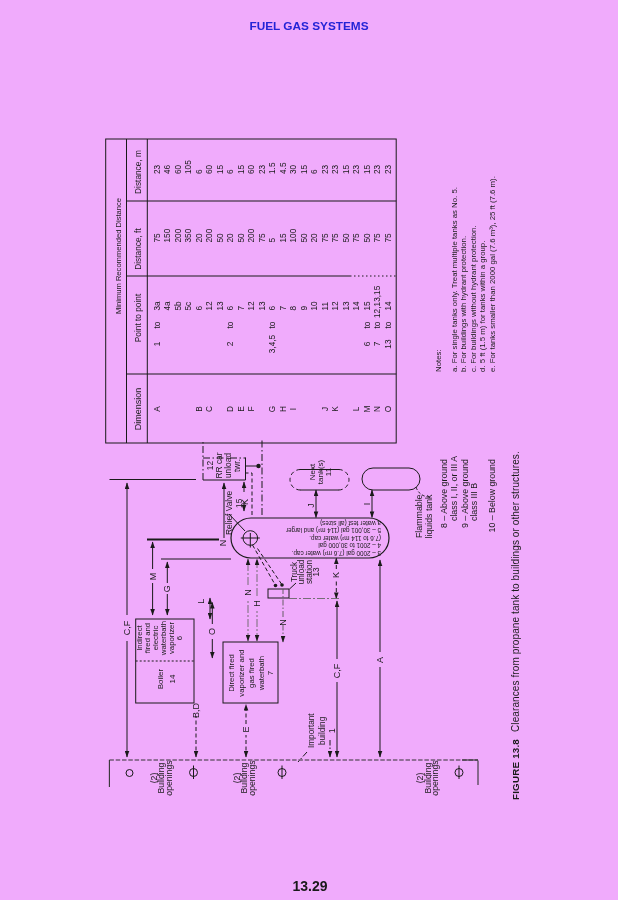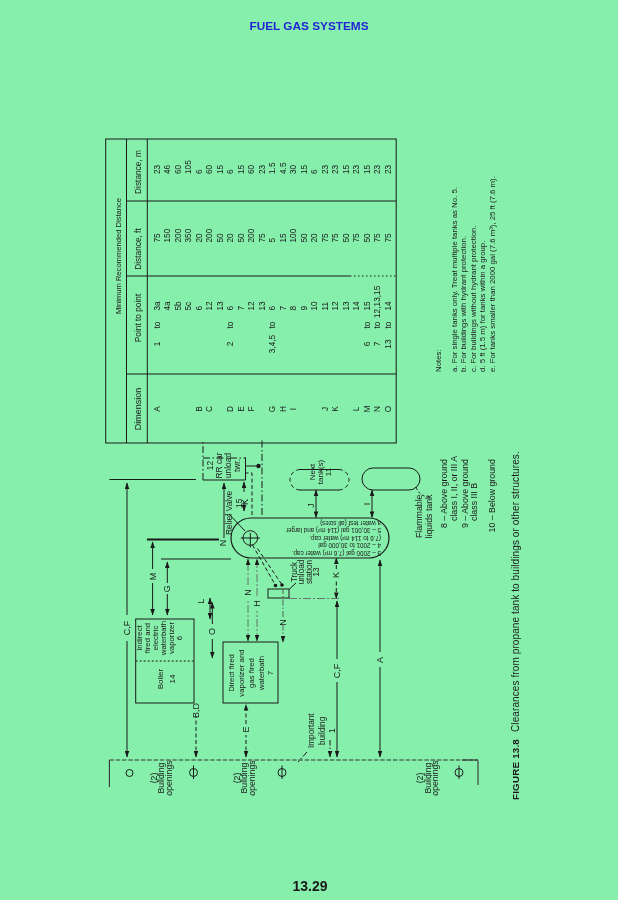--- a/index.html
+++ b/index.html
@@ -1,16 +1,16 @@
 <!DOCTYPE html>
 <html><head>
 <meta charset="utf-8">
 <style>
 html,body{margin:0;padding:0;background:#fff;}
-#page{position:relative;width:618px;height:900px;background:#86efac;overflow:hidden;
+#page{position:relative;width:618px;height:900px;background:#f0abfc;overflow:hidden;
 font-family:"Liberation Sans",sans-serif;text-align:right;}
 svg text{font-family:"Liberation Sans",sans-serif;fill:#1a1a1a;}
 </style>
 </head>
 <body>
 <div id="page">
 <svg width="618" height="900" viewBox="0 0 618 900">
 <defs>
 <marker id="ae" markerWidth="8" markerHeight="8" refX="6" refY="2.3" orient="auto" markerUnits="userSpaceOnUse">
 <path d="M0,0 L6.5,2.3 L0,4.6 Z" fill="#1a1a1a"></path>

